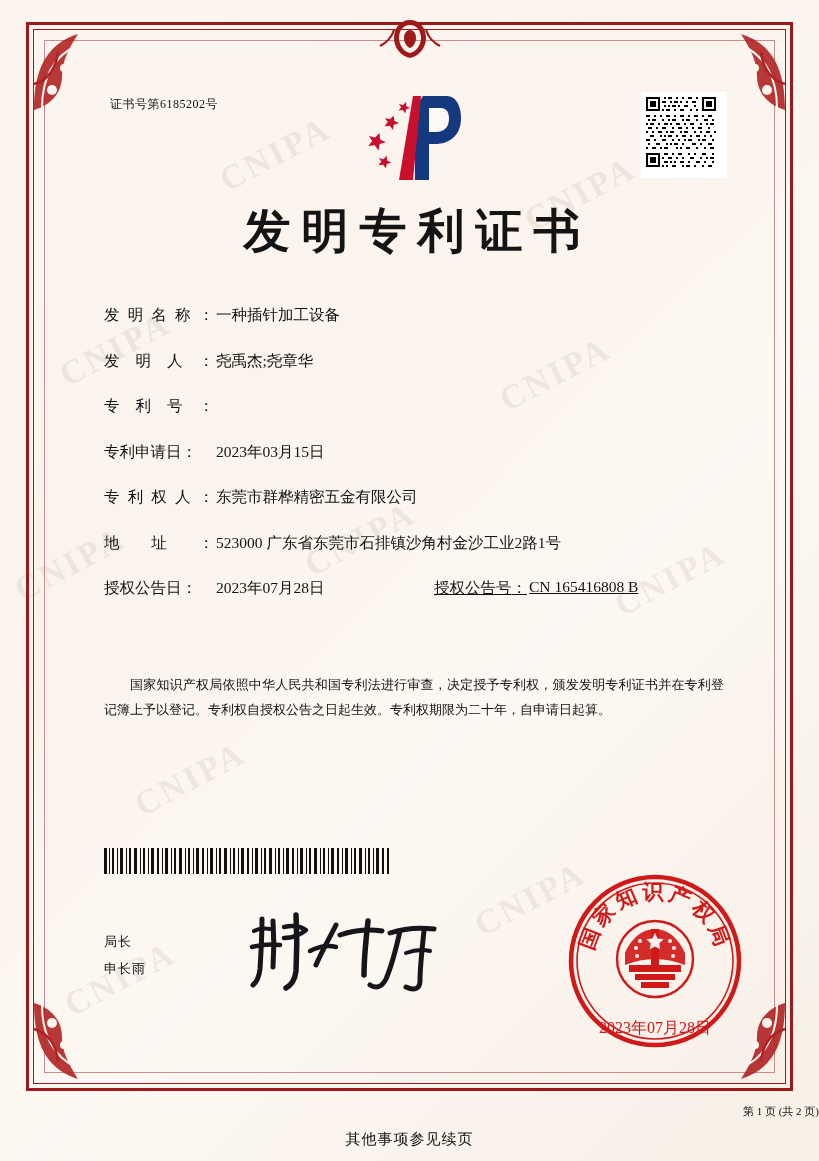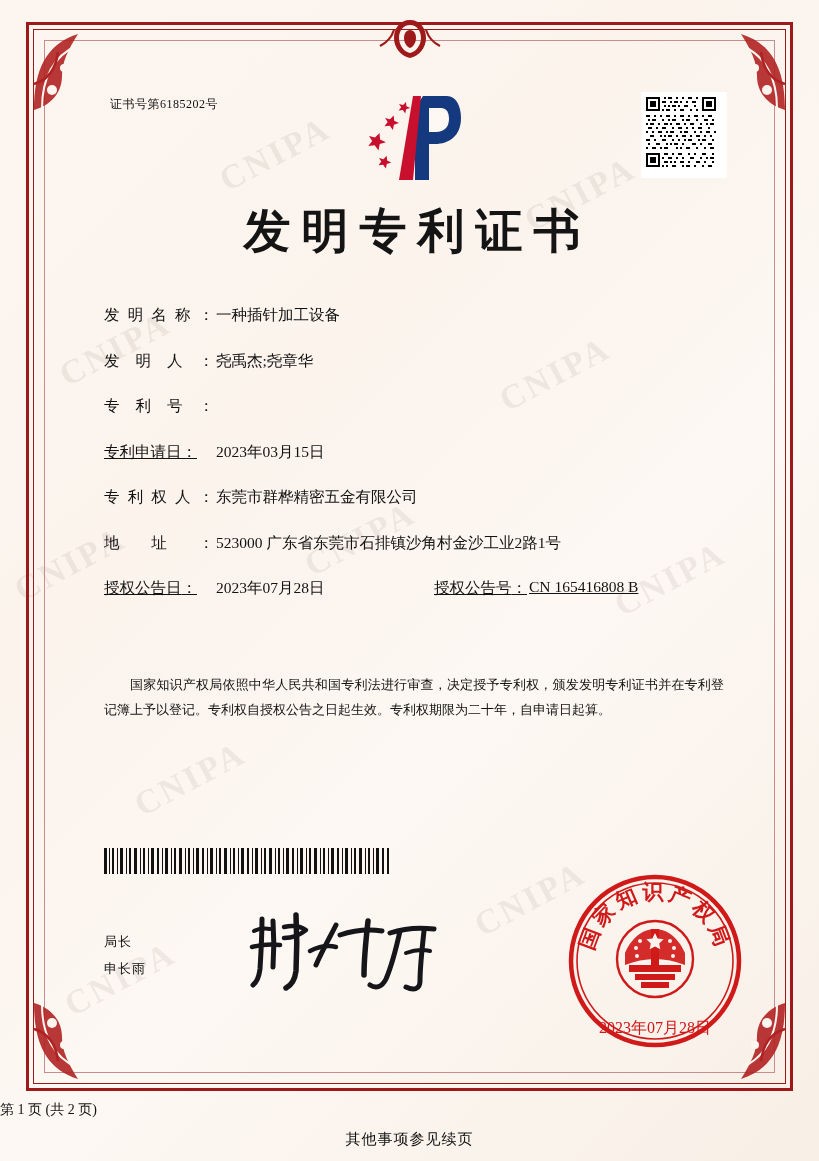--- a/index.html
+++ b/index.html
@@ -142,21 +142,21 @@
     align-items: baseline;
     margin-bottom: 24.5px;
   }
   .f-label {
     width: 112px;
     flex: 0 0 112px;
     display: flex;
     justify-content: space-between;
     letter-spacing: 0;
   }
-  .f-label.nospread { display: block; letter-spacing: 0; text-decoration: underline; }
+  .f-label.nospread { display: block; letter-spacing: 0; }
   .f-colon { margin: 0 2px 0 0; }
   .f-value { flex: 1; }
 
   .grant-row {
     display: flex;
     align-items: center;
     margin-bottom: 10px;
   }
   .grant-left { width: 330px; display: flex; }
   .grant-left .f-label { width: 112px; flex: 0 0 112px; }
@@ -212,22 +212,22 @@
     width: 176px;
     height: 176px;
   }
   .seal svg { display: block; }
 
   
   .page-no {
     position: absolute;
     left: 0; right: 0;
     bottom: 42px;
-    text-align: left;
-    font-size: 14px;
+    text-align: right;
+    font-size: 11px;
     color: #111;
     margin-top: 44px;
   }
   .continued {
     position: absolute;
     left: 0; right: 0;
     bottom: 12px;
     text-align: center;
     font-size: 15px;
     color: #111;

